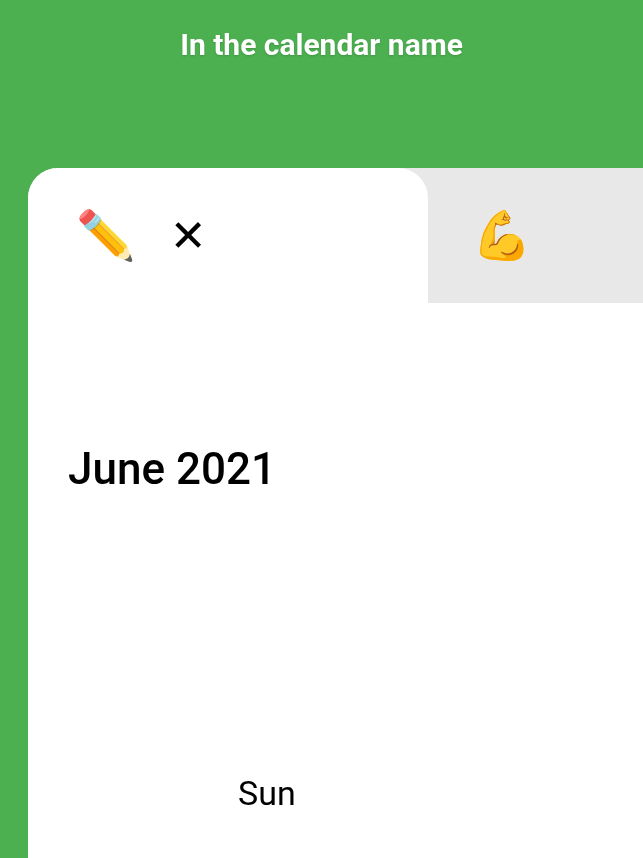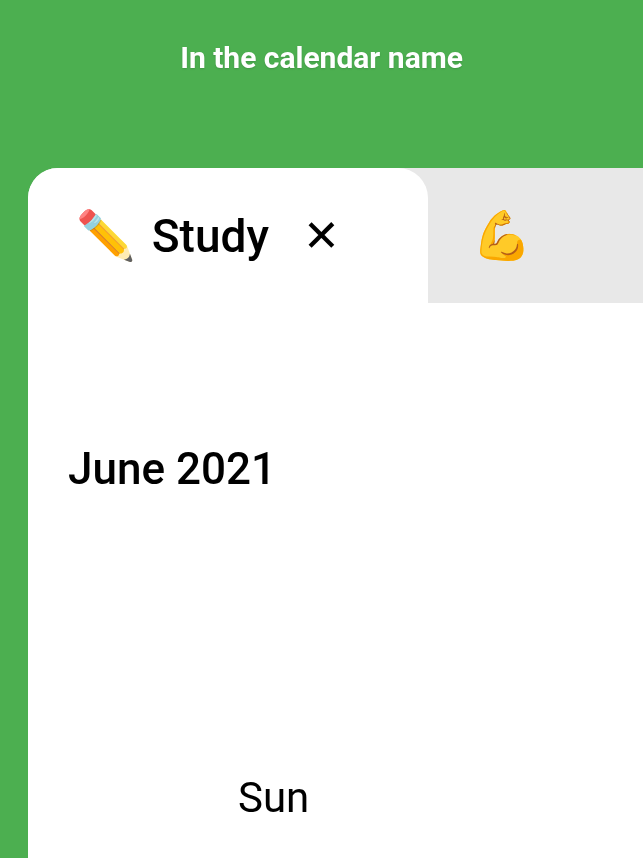--- a/index.html
+++ b/index.html
@@ -14,21 +14,21 @@
       font-family: -apple-system, BlinkMacSystemFont, "Segoe UI", Roboto, sans-serif;
       overflow: hidden;
       position: relative;
     }
     .promo-text {
       text-align: center;
       color: white;
       font-weight: 700;
       font-size: 30px;
       line-height: 1.3;
-      padding-top: 38px;
+      padding-top: 25px;
       text-shadow: 0 1px 2px rgba(0,0,0,0.15);
     }
     .app-window {
       position: absolute;
       top: 168px;
       left: 28px;
       right: 0;
       bottom: 0;
       background: #e8e8e8;
       border-top-left-radius: 30px;
@@ -76,40 +76,39 @@
       padding: 0 40px;
       position: relative;
     }
     .month-title {
       font-size: 44px;
       font-weight: 500;
       color: #000;
       padding-top: 140px;
     }
     .day-header {
-      font-size: 42px;
+      font-size: 34px;
       font-weight: 400;
       color: #000;
       position: absolute;
       top: 470px;
       left: 210px;
     }
   </style>
 </head>
 <body>
 
 <div class="promo-text">
   <div>In the calendar name</div>
 </div>
 
 <div class="app-window">
   <div class="tabs">
     <div class="tab tab-active">
       <span class="tab-emoji">✏️</span>
-      <span class="tab-label">Study</span>
       <span class="close-btn">✕</span>
     </div>
     <div class="tab tab-inactive">
       <span class="tab-emoji">💪</span>
     </div>
   </div>
   <div class="calendar-body">
     <div class="month-title">June 2021</div>
     <div class="day-header">Sun</div>
 

